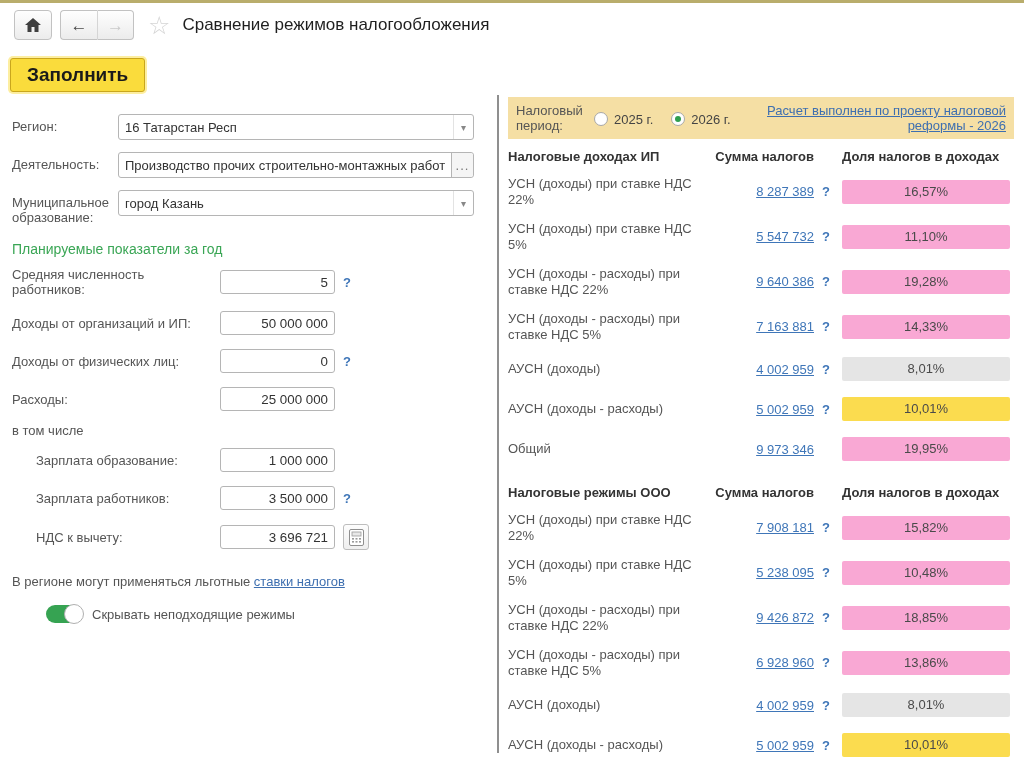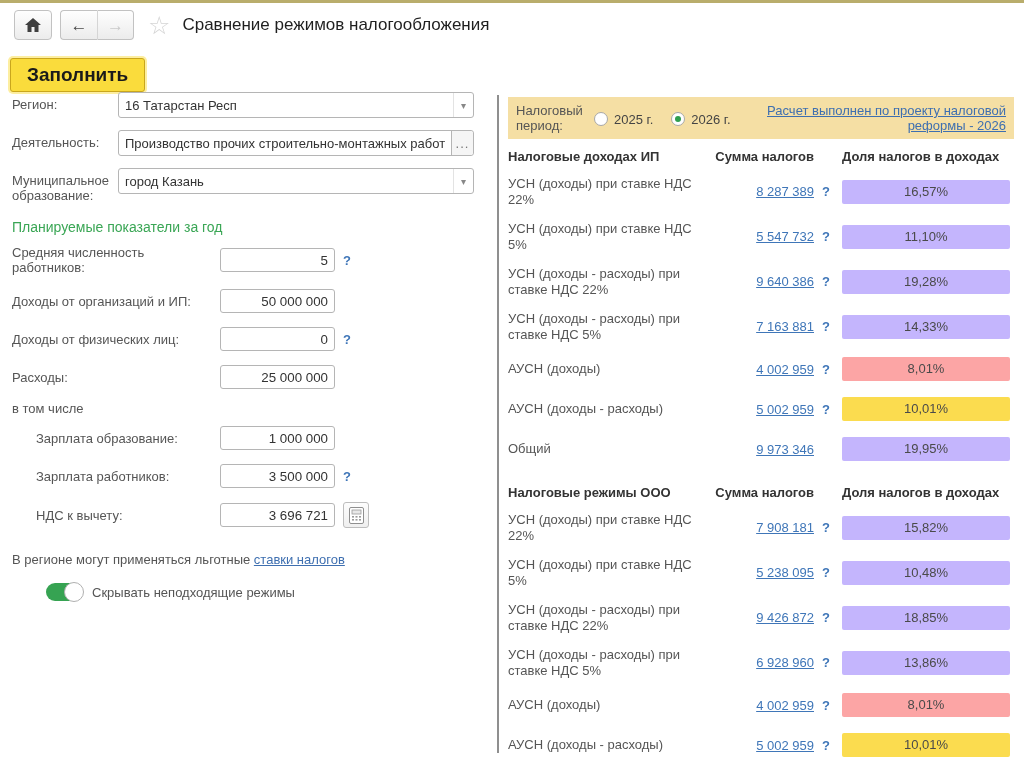--- a/index.html
+++ b/index.html
@@ -17,21 +17,21 @@
   .navgroup .navbtn:last-child { width:37px; border-radius:0 4px 4px 0; border-left:1px solid #d5d5d5; }
   .arrow-back { color:#4a4a4a; font-size:17px; line-height:1; }
   .arrow-fwd { color:#c9c9c9; font-size:17px; line-height:1; }
   .star { margin-left:14px; font-size:25px; color:#d5d5d5; line-height:1; cursor:pointer; }
   .title { margin-left:12px; font-size:17px; color:#1f1f1f; white-space:nowrap; }
 
   
   .fillbtn { position:absolute; top:58px; left:10px; background:#fadc3c; border:1px solid #c9a61d; box-shadow:0 0 0 2px #fdeea0; border-radius:3px; font-weight:bold; font-size:19px; color:#1a1a1a; padding:5px 16px; cursor:pointer; }
 
   
-  .left { position:absolute; top:92px; left:12px; width:474px; }
+  .left { position:absolute; top:114px; left:12px; width:474px; }
   .frow { display:flex; margin-bottom:12px; }
   .frow .flabel { width:106px; padding-top:5px; color:#555; }
   .combo { position:relative; width:356px; height:26px; border:1px solid #b5b5b5; border-radius:3px; background:#fff; display:flex; align-items:center; }
   .combo .val { flex:1; padding:0 6px; color:#333; white-space:nowrap; overflow:hidden; }
   .combo .dd { width:20px; height:100%; display:flex; align-items:center; justify-content:center; color:#888; font-size:10px; border-left:1px solid #e3e3e3; cursor:pointer; }
   .combo .more { width:22px; height:100%; display:flex; align-items:center; justify-content:center; color:#777; border-left:1px solid #b5b5b5; background:#f5f5f5; border-radius:0 3px 3px 0; cursor:pointer; letter-spacing:1px; }
 
   .ghead { color:#3aa655; font-size:14px; margin:16px 0 10px 0; }
   .nrow { display:flex; align-items:center; margin-bottom:14px; }
   .nrow .nlabel { width:208px; color:#555; }
@@ -64,22 +64,22 @@
 
   .ttable { margin-top:10px; }
   .ttable.second { margin-top:16px; }
   .thead { display:flex; font-weight:bold; color:#333; margin-bottom:4px; }
   .c-name { width:188px; margin-right:6px; color:#555; line-height:16px; }
   .thead .c-name { color:#333; }
   .c-sum { width:112px; margin-right:4px; text-align:right; white-space:nowrap; }
   a.c-sum { color:#3f76b8; text-decoration:underline; display:block; }
   .c-help { width:16px; margin-right:4px; color:#3f76b8; font-weight:bold; text-align:center; cursor:pointer; }
   .badge { width:168px; height:24px; margin-left:4px; border-radius:2px; text-align:center; line-height:24px; color:#4a4a4a; }
-  .badge.red { background:#c4b5fd; }
-  .badge.green { background:#fca5a5; }
+  .badge.red { background:#f9a8d4; }
+  .badge.green { background:#e5e5e5; }
   .badge.yellow { background:#fbdc4f; }
   .trow { display:flex; align-items:center; min-height:45px; }
   .trow.single { min-height:40px; }
   svg { display:block; }
 </style>
 </head>
 <body>
 
 <div class="app">
   <div class="topline"></div>

